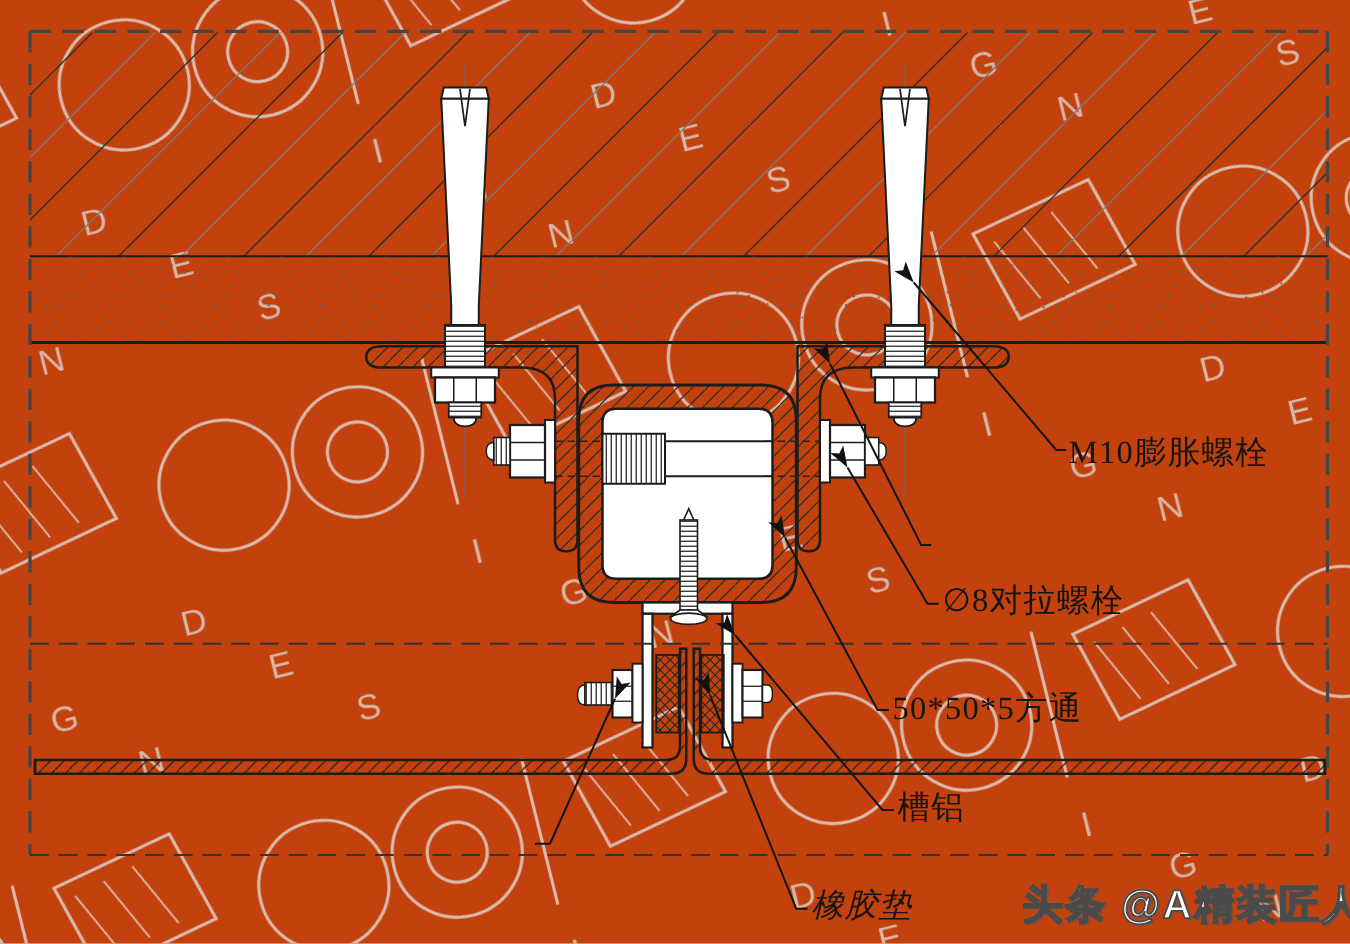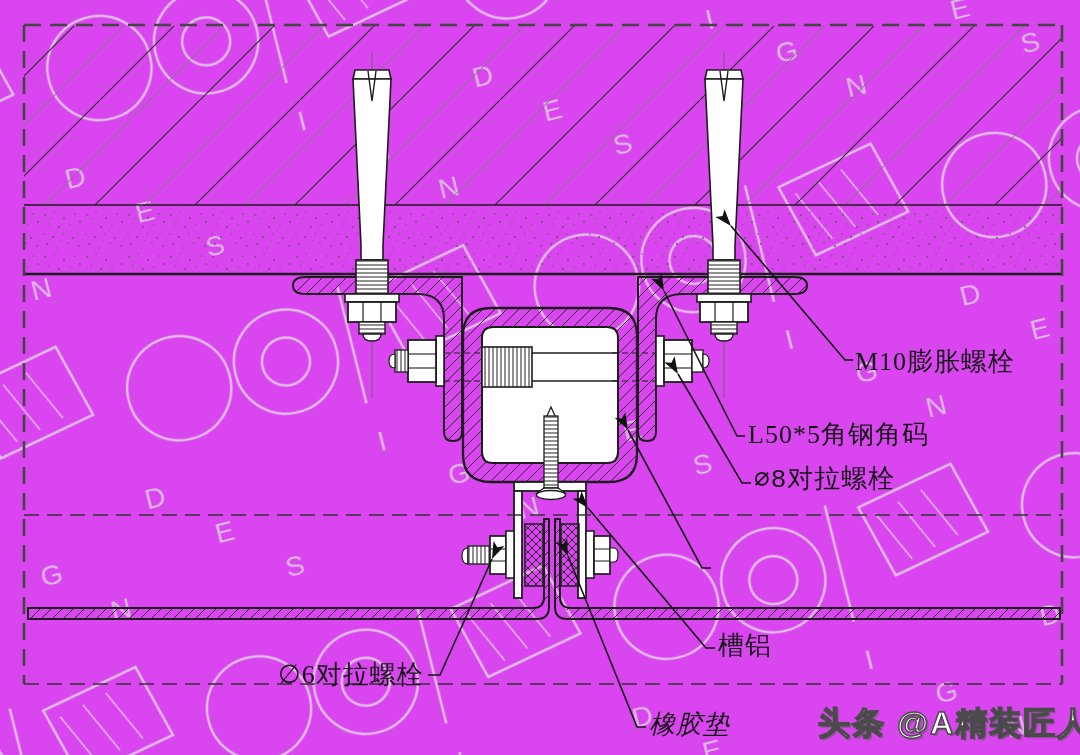--- a/index.html
+++ b/index.html
@@ -1,18 +1,18 @@
 <!DOCTYPE html>
 <html><head>
 <meta charset="utf-8">
 <style>
   html,body{margin:0;padding:0;background:#ffffff;}
   #stage{
     position:relative;width:1080px;height:755px;overflow:hidden;
-    background:#d946ef;
+    background:#c2410c;
     font-family:"Liberation Serif","DejaVu Serif",serif;
   }
   #stage svg.linework{position:absolute;left:0;top:0;}
   .ann{
     position:absolute;white-space:nowrap;color:#151515;
     font-size:26px;letter-spacing:1px;line-height:1.05;
     font-family:"Liberation Serif","DejaVu Serif",serif;
   }
   .brand{
     position:absolute;left:818px;top:702px;white-space:nowrap;
@@ -256,21 +256,20 @@
       <path d="M0,0 L17,6 L13,0 L17,-6 Z" transform="translate(664,291) rotate(243.3)"></path>
       <path d="M0,0 L17,6 L13,0 L17,-6 Z" transform="translate(678,374) rotate(239.6)"></path>
       <path d="M0,0 L17,6 L13,0 L17,-6 Z" transform="translate(628,430) rotate(241.8)"></path>
       <path d="M0,0 L17,6 L13,0 L17,-6 Z" transform="translate(588,508) rotate(229.9)"></path>
       <path d="M0,0 L17,6 L13,0 L17,-6 Z" transform="translate(568,556) rotate(248.0)"></path>
       <path d="M0,0 L17,6 L13,0 L17,-6 Z" transform="translate(492,559) rotate(294.1)"></path>
     </g>
   </svg>
 
   <div class="ann" style="left:855px;top:348px;">M10膨胀螺栓</div>
-  <div class="ann" style="left:748px;top:421px;">L50*5角钢角码</div>
-  <div class="ann" style="left:754px;top:467px;font-family:Liberation Mono, monospace;">∅8对拉螺栓</div>
+  <div class="ann" style="left:754px;top:467px;">∅8对拉螺栓</div>
+  <div class="ann" style="left:714px;top:553px;">50*50*5方通</div>
   <div class="ann" style="left:718px;top:632px;font-family:Liberation Serif, serif;">槽铝</div>
   <div class="ann" style="left:649px;top:711px;font-style:italic;">橡胶垫</div>
-  <div class="ann" style="left:278px;top:661px;">∅6对拉螺栓</div>
 
   <div class="brand">头条 @A精装匠人A</div>
 
 </div>
 
 </body></html>

